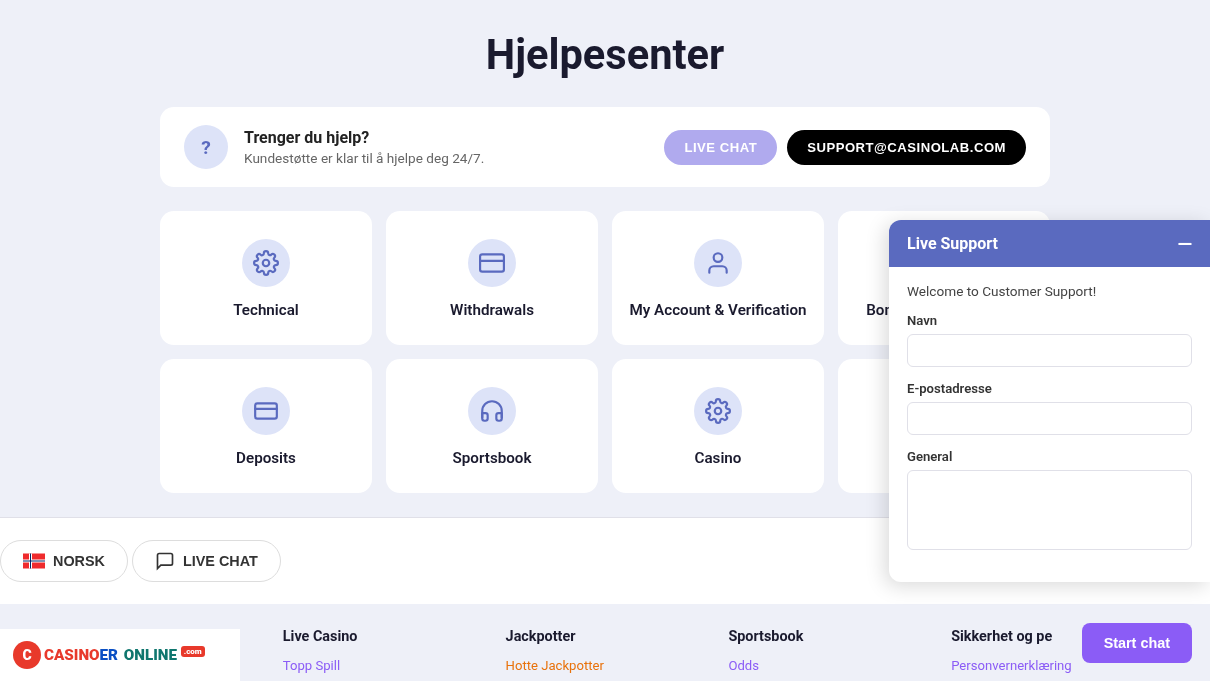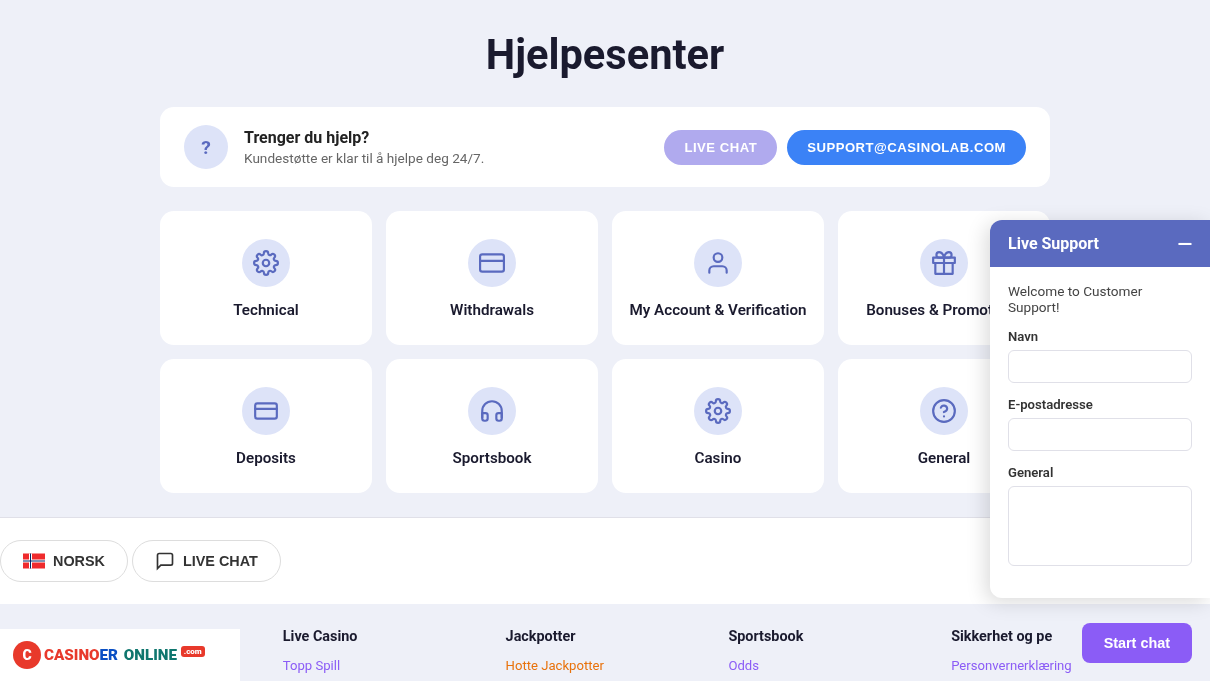--- a/index.html
+++ b/index.html
@@ -58,21 +58,21 @@
       color: white;
       border: none;
       border-radius: 22px;
       padding: 10px 20px;
       font-size: 0.82rem;
       font-weight: 700;
       cursor: pointer;
       letter-spacing: 0.5px;
     }
     .btn-email {
-      background: #3b82f6;
+      background: #000000;
       color: white;
       border: none;
       border-radius: 22px;
       padding: 10px 20px;
       font-size: 0.82rem;
       font-weight: 700;
       cursor: pointer;
       letter-spacing: 0.5px;
     }
 
@@ -184,21 +184,21 @@
       align-items: center;
       padding: 8px 12px;
       z-index: 100;
     }
 
     
     .live-support-panel {
       position: fixed;
       right: 0;
       top: 220px;
-      width: 220px;
+      width: 321px;
       background: white;
       border-radius: 12px 0 0 12px;
       box-shadow: -4px 4px 20px rgba(0,0,0,0.15);
       overflow: hidden;
       z-index: 200;
     }
     .ls-header {
       background: #5a6abf;
       color: white;
       display: flex;

